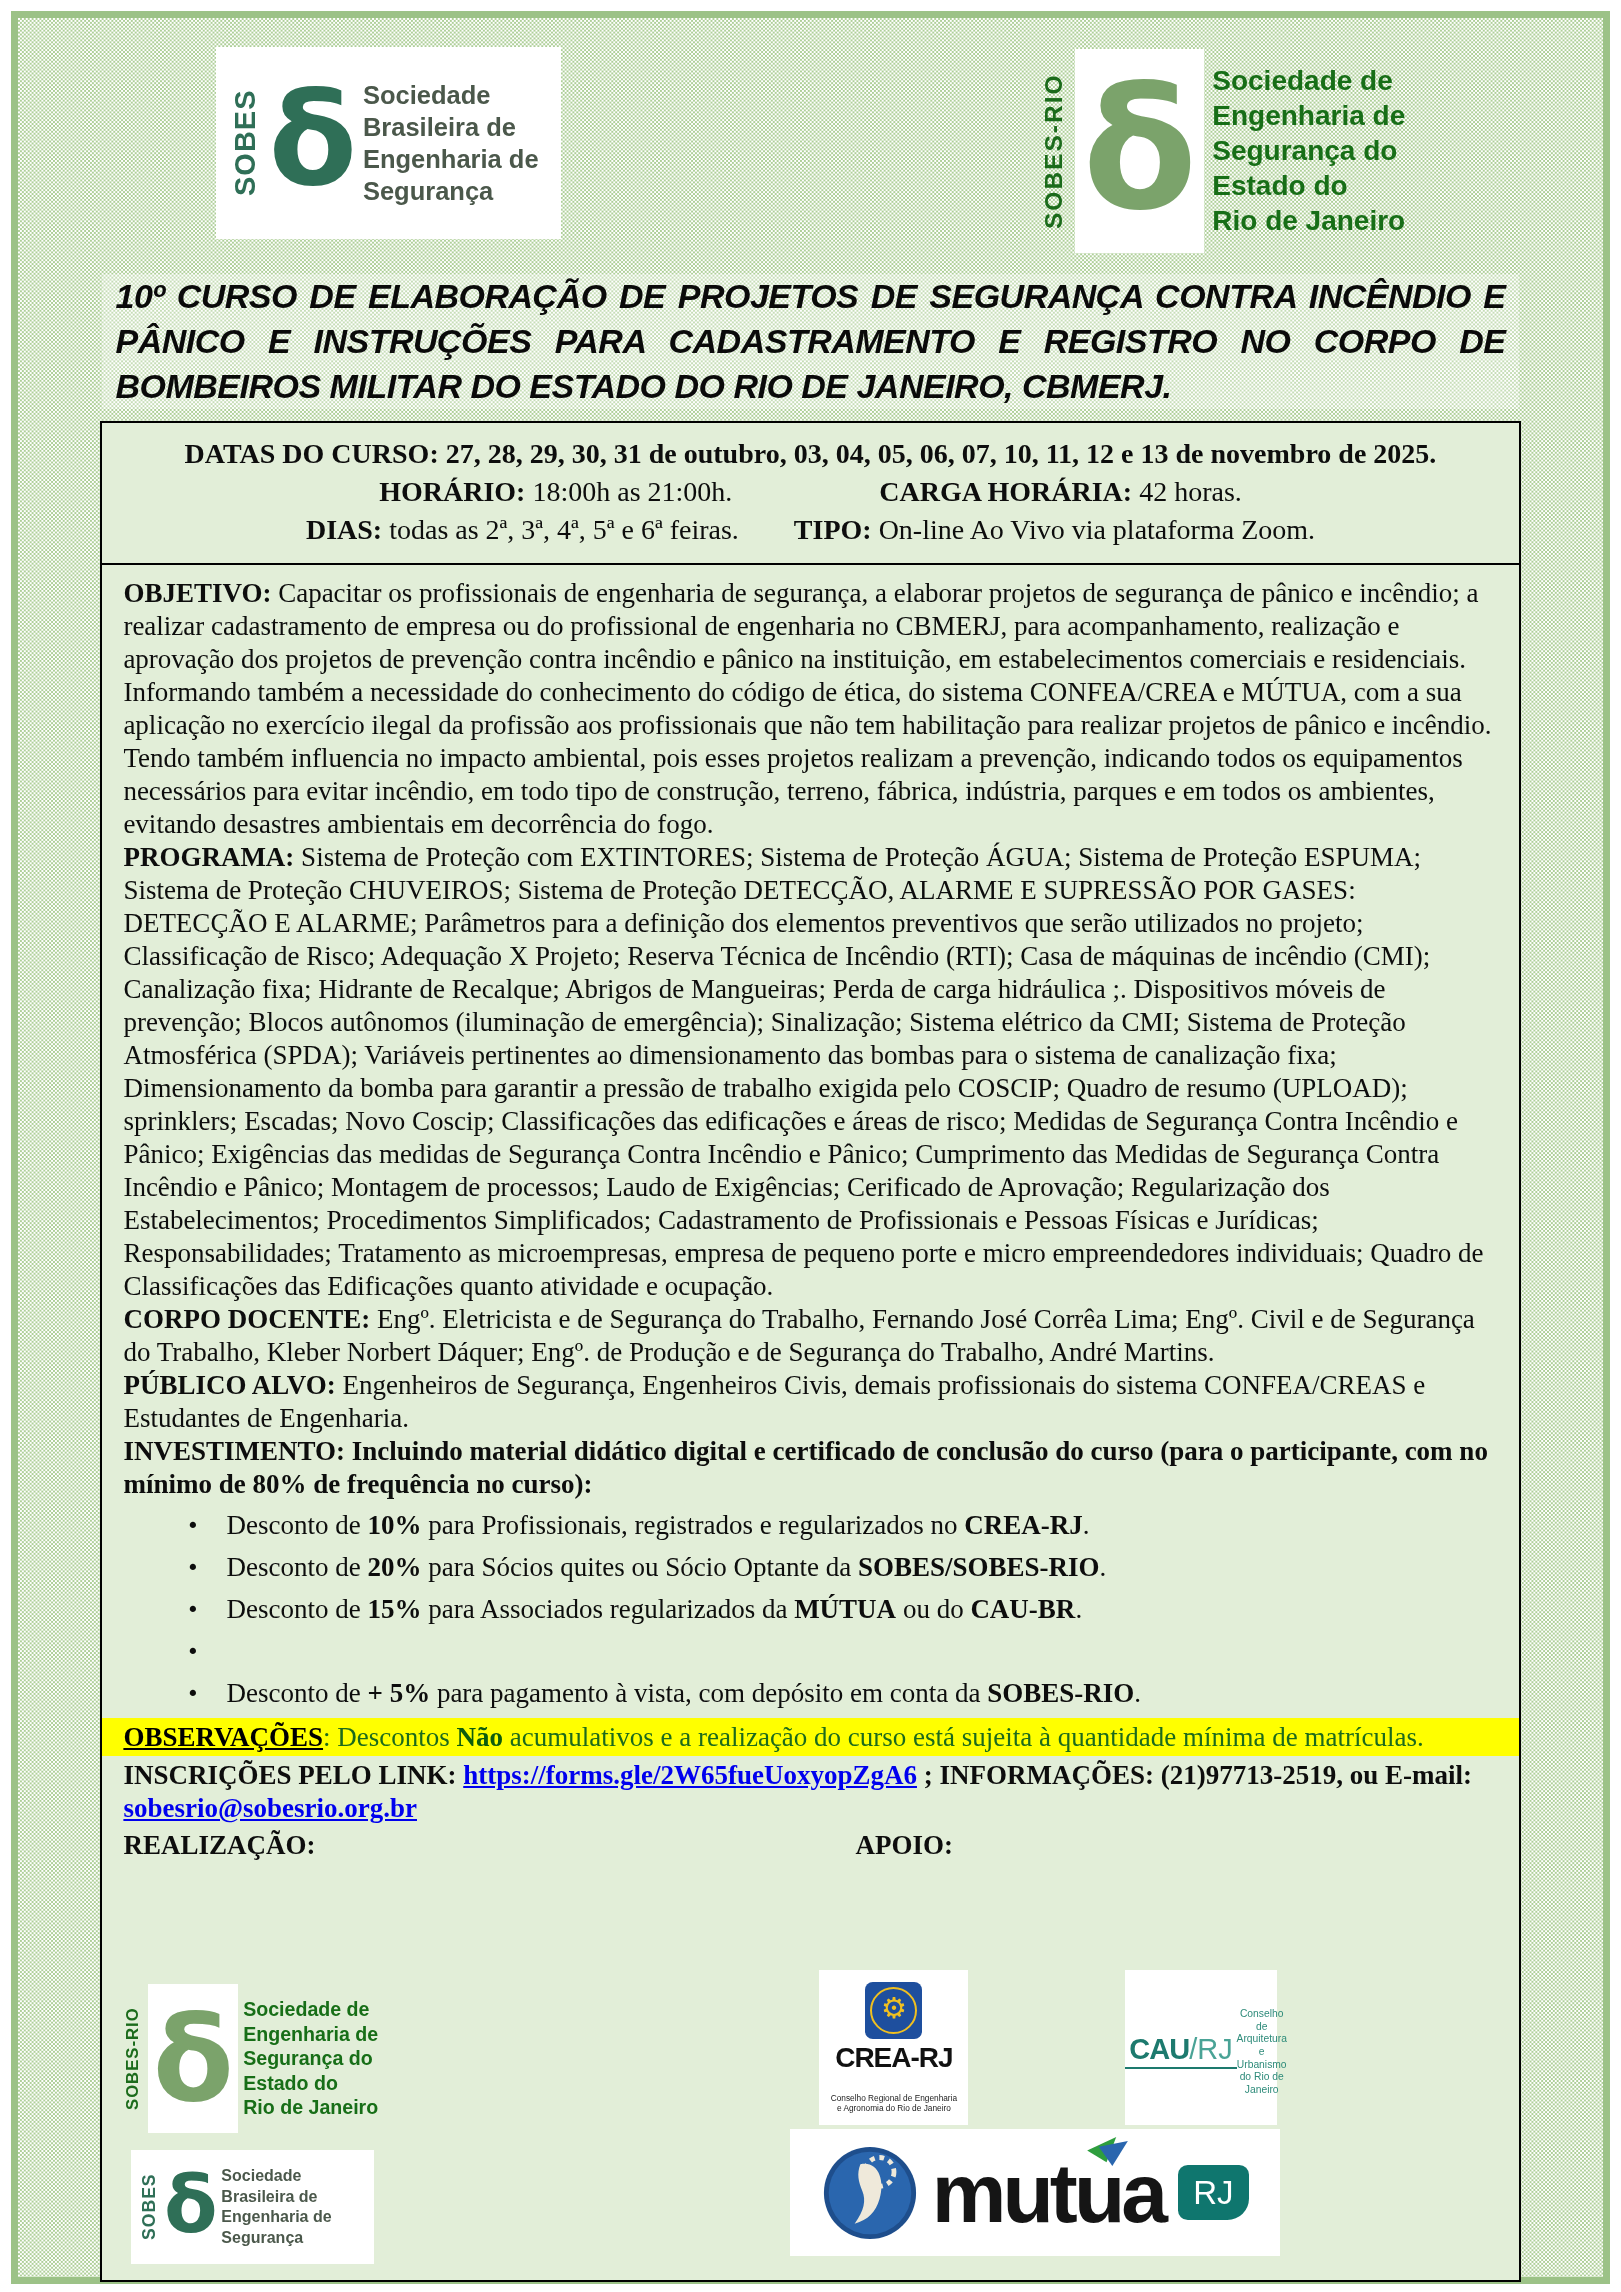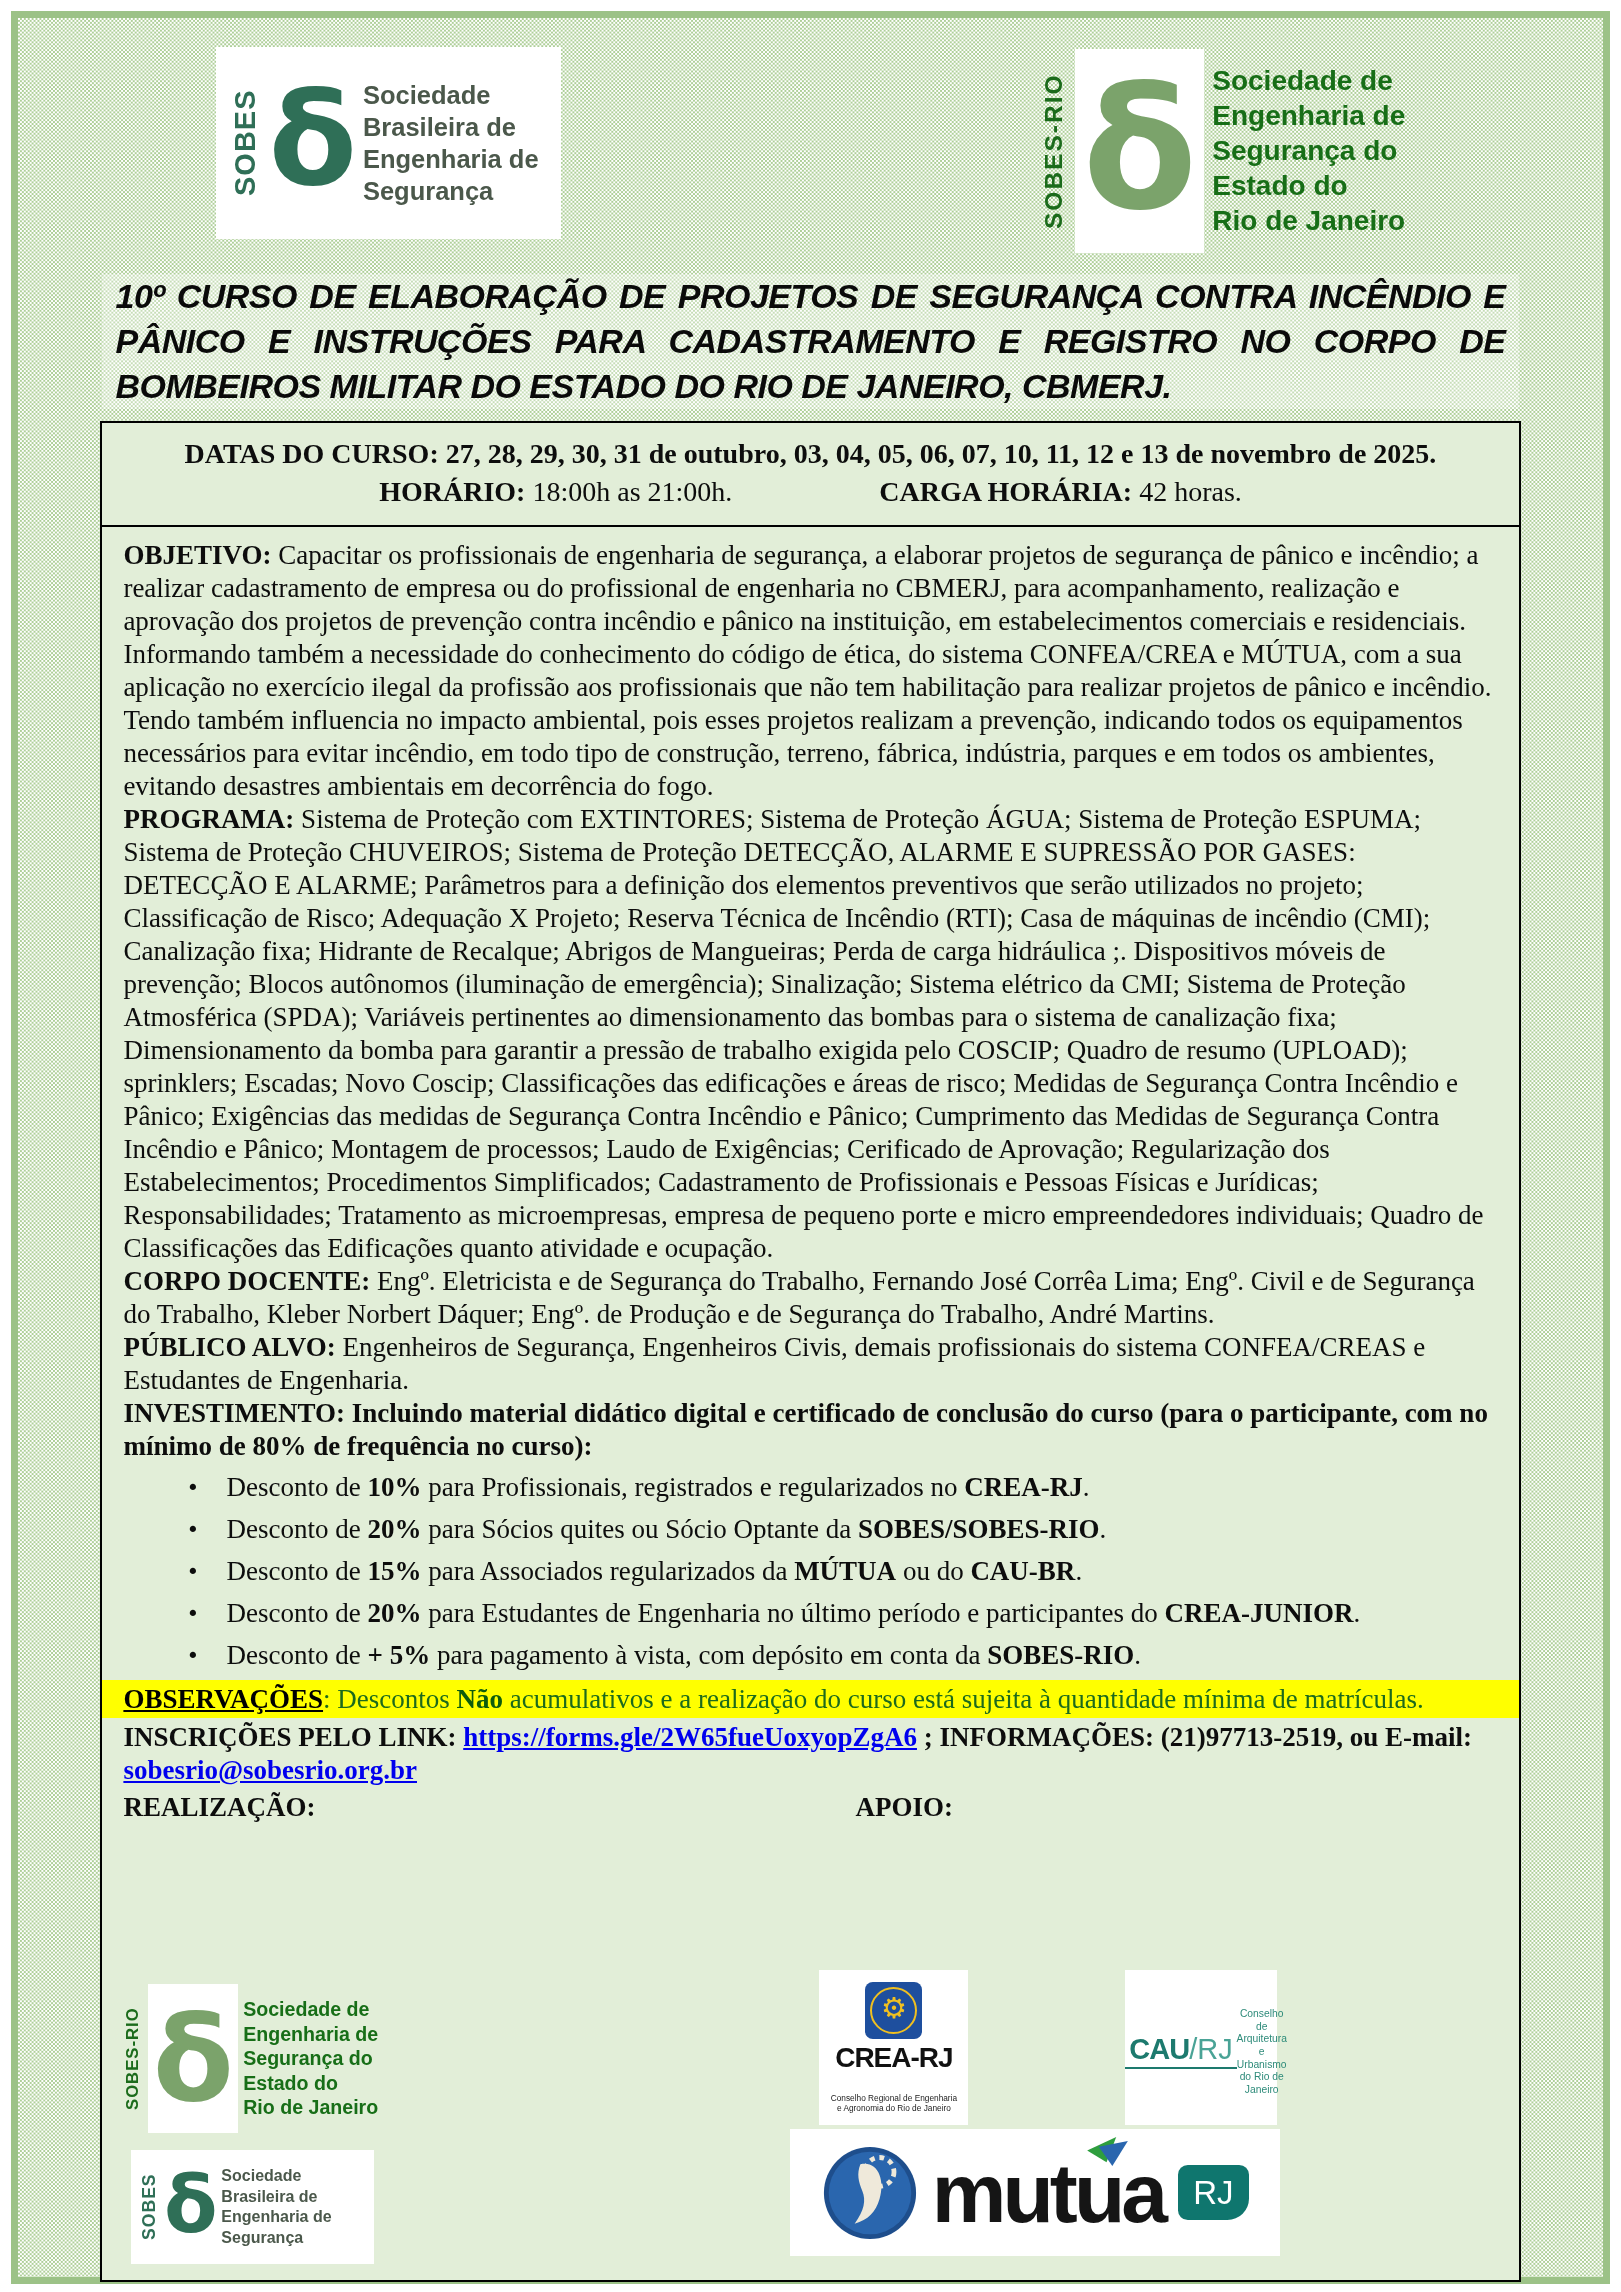--- a/index.html
+++ b/index.html
@@ -128,20 +128,24 @@
     </div>
 
     <div class="bbox">
 
       <div class="dates">
         <div class="b">DATAS DO CURSO: 27, 28, 29, 30, 31 de outubro, 03, 04, 05, 06, 07, 10, 11, 12 e 13 de novembro de 2025.</div>
         <div class="row2">
           <span><b>HORÁRIO:</b><span> 18:00h as 21:00h.</span></span>
           <span><b>CARGA HORÁRIA:</b><span> 42 horas.</span></span>
         </div>
+        <div class="row3">
+          <span><b>DIAS:</b><span> todas as 2ª, 3ª, 4ª, 5ª e 6ª feiras.</span></span>
+          <span><b>TIPO:</b><span> On-line Ao Vivo via plataforma Zoom.</span></span>
+        </div>
       </div>
 
       <div class="bodytext">
         <p><b>OBJETIVO:</b><span> Capacitar os profissionais de engenharia de segurança, a elaborar projetos de segurança de pânico e incêndio; a realizar cadastramento de empresa ou do profissional de engenharia no CBMERJ, para acompanhamento, realização e aprovação dos projetos de prevenção contra incêndio e pânico na instituição, em estabelecimentos comerciais e residenciais. Informando também a necessidade do conhecimento do código de ética, do sistema CONFEA/CREA e MÚTUA, com a sua aplicação no exercício ilegal da profissão aos profissionais que não tem habilitação para realizar projetos de pânico e incêndio. Tendo também influencia no impacto ambiental, pois esses projetos realizam a prevenção, indicando todos os equipamentos necessários para evitar incêndio, em todo tipo de construção, terreno, fábrica, indústria, parques e em todos os ambientes, evitando desastres ambientais em decorrência do fogo.</span></p>
         <p><b>PROGRAMA:</b><span> Sistema de Proteção com EXTINTORES; Sistema de Proteção ÁGUA; Sistema de Proteção ESPUMA; Sistema de Proteção CHUVEIROS; Sistema de Proteção DETECÇÃO, ALARME E SUPRESSÃO POR GASES: DETECÇÃO E ALARME; Parâmetros para a definição dos elementos preventivos que serão utilizados no projeto; Classificação de Risco; Adequação X Projeto; Reserva Técnica de Incêndio (RTI); Casa de máquinas de incêndio (CMI); Canalização fixa; Hidrante de Recalque; Abrigos de Mangueiras; Perda de carga hidráulica ;. Dispositivos móveis de prevenção; Blocos autônomos (iluminação de emergência); Sinalização; Sistema elétrico da CMI; Sistema de Proteção Atmosférica (SPDA); Variáveis pertinentes ao dimensionamento das bombas para o sistema de canalização fixa; Dimensionamento da bomba para garantir a pressão de trabalho exigida pelo COSCIP; Quadro de resumo (UPLOAD); sprinklers; Escadas; Novo Coscip; Classificações das edificações e áreas de risco; Medidas de Segurança Contra Incêndio e Pânico; Exigências das medidas de Segurança Contra Incêndio e Pânico; Cumprimento das Medidas de Segurança Contra Incêndio e Pânico; Montagem de processos; Laudo de Exigências; Cerificado de Aprovação; Regularização dos Estabelecimentos; Procedimentos Simplificados; Cadastramento de Profissionais e Pessoas Físicas e Jurídicas; Responsabilidades; Tratamento as microempresas, empresa de pequeno porte e micro empreendedores individuais; Quadro de Classificações das Edificações quanto atividade e ocupação.</span></p>
         <p><b>CORPO DOCENTE:</b><span> Engº. Eletricista e de Segurança do Trabalho, Fernando José Corrêa Lima; Engº. Civil e de Segurança do Trabalho, Kleber Norbert Dáquer; Engº. de Produção e de Segurança do Trabalho, André Martins.</span></p>
         <p><b>PÚBLICO ALVO:</b><span> Engenheiros de Segurança, Engenheiros Civis, demais profissionais do sistema CONFEA/CREAS e Estudantes de Engenharia.</span></p>
         <p class="b">INVESTIMENTO: Incluindo material didático digital e certificado de conclusão do curso (para o participante, com no mínimo de 80% de frequência no curso):</p>
 
         <div class="bullets">
@@ -152,21 +156,20 @@
           <div class="bullet">
               <span class="dot">•</span>
               <span><span>Desconto de </span><b>20%</b><span> para Sócios quites ou Sócio Optante da </span><b>SOBES/SOBES-RIO</b><span>.</span></span>
             </div>
           <div class="bullet">
               <span class="dot">•</span>
               <span><span>Desconto de </span><b>15%</b><span> para Associados regularizados da </span><b>MÚTUA</b><span> ou do </span><b>CAU-BR</b><span>.</span></span>
             </div>
           <div class="bullet">
               <span class="dot">•</span>
-              <span><span>Desconto de </span><b>20%</b><span> para Estudantes de Engenharia no último período e participantes do </span><b>CREA-JUNIOR</b><span>.</span></span>
             </div>
           <div class="bullet">
               <span class="dot">•</span>
               <span><span>Desconto de </span><b>+ 5%</b><span> para pagamento à vista, com depósito em conta da </span><b>SOBES-RIO</b><span>.</span></span>
             </div>
         </div>
 
         <div class="obsline">
           <span class="obslabel">OBSERVAÇÕES</span><span>: Descontos </span><span class="nb">Não</span><span> acumulativos e a realização do curso está sujeita à quantidade mínima de matrículas.</span>
         </div>

